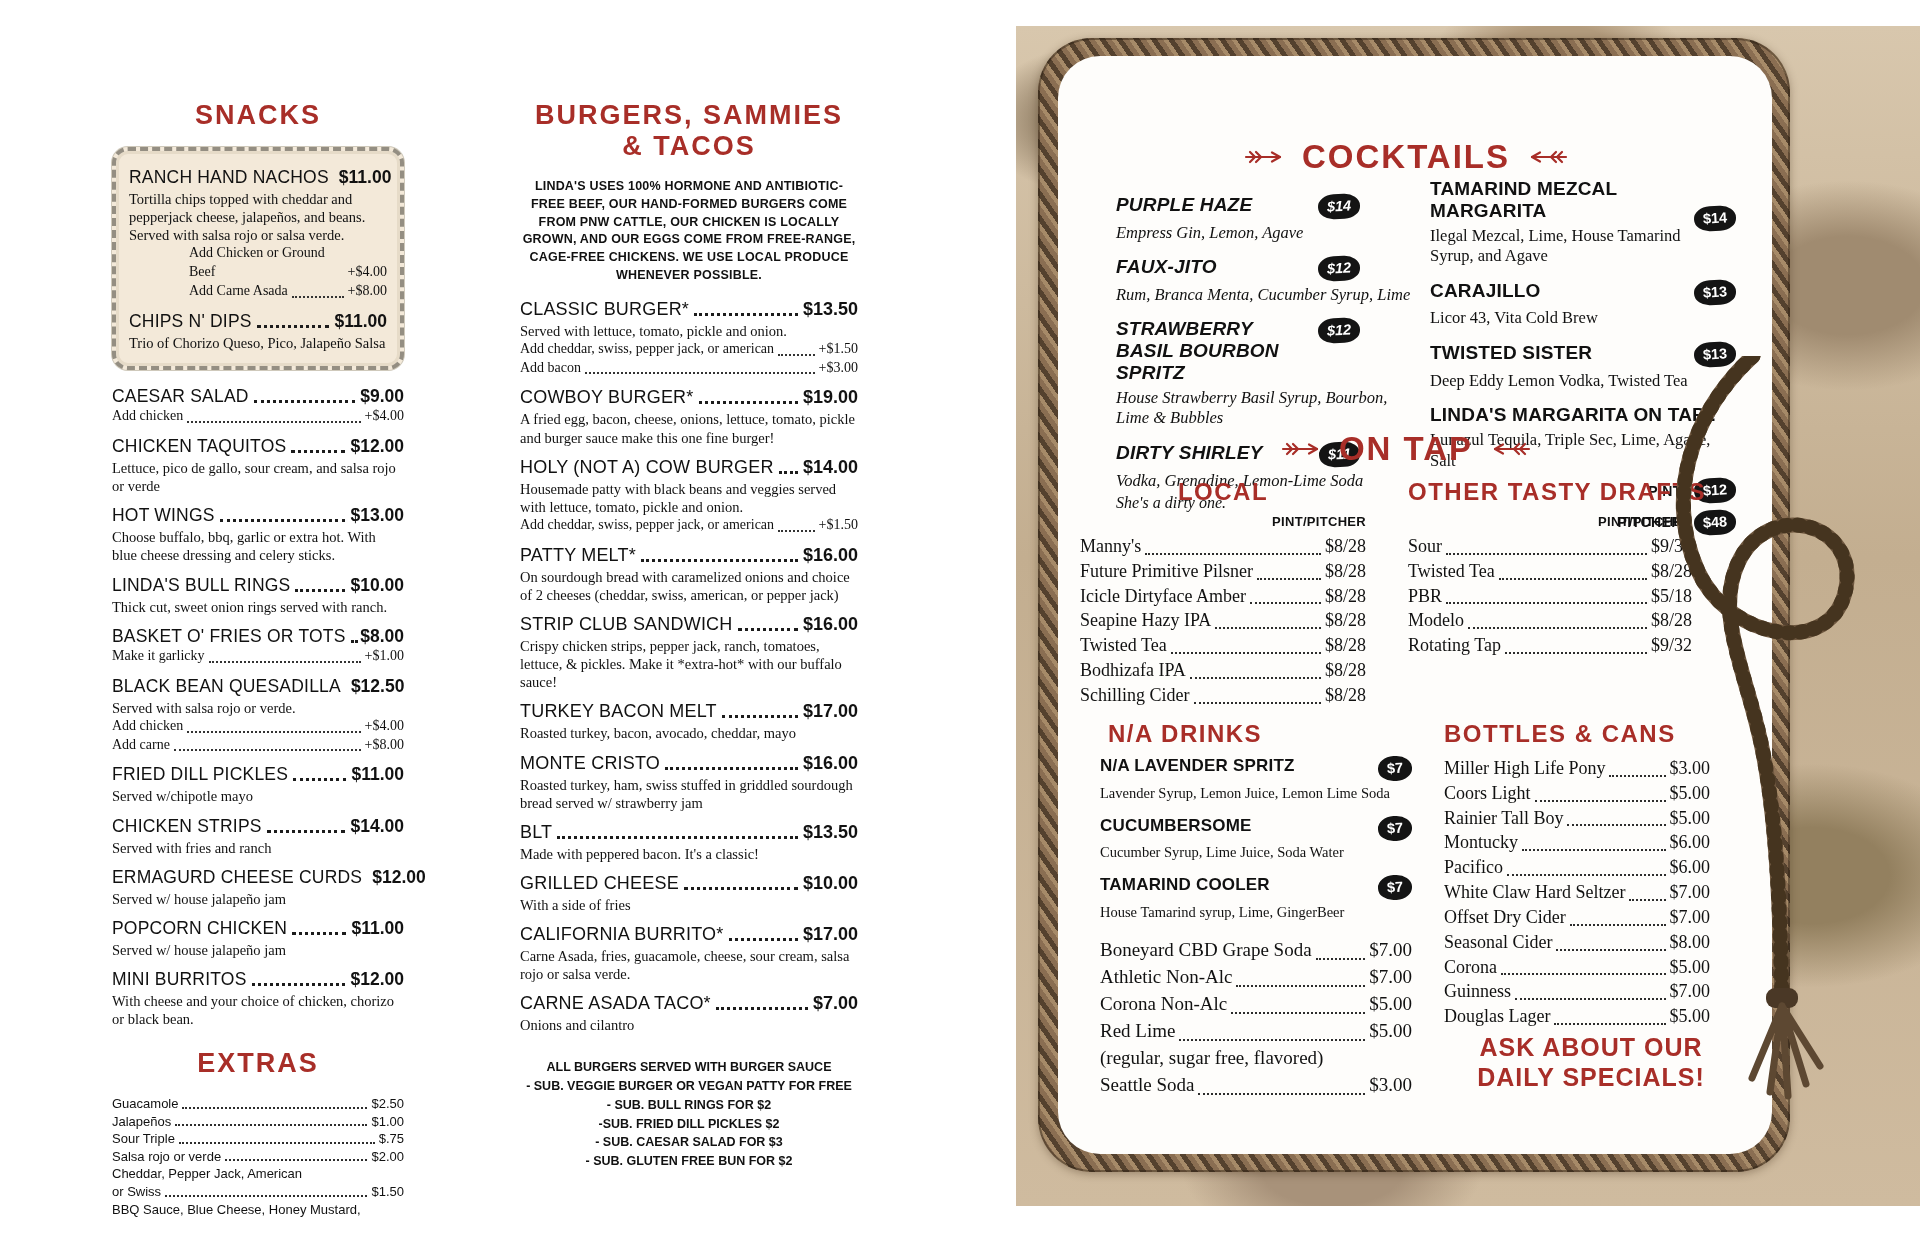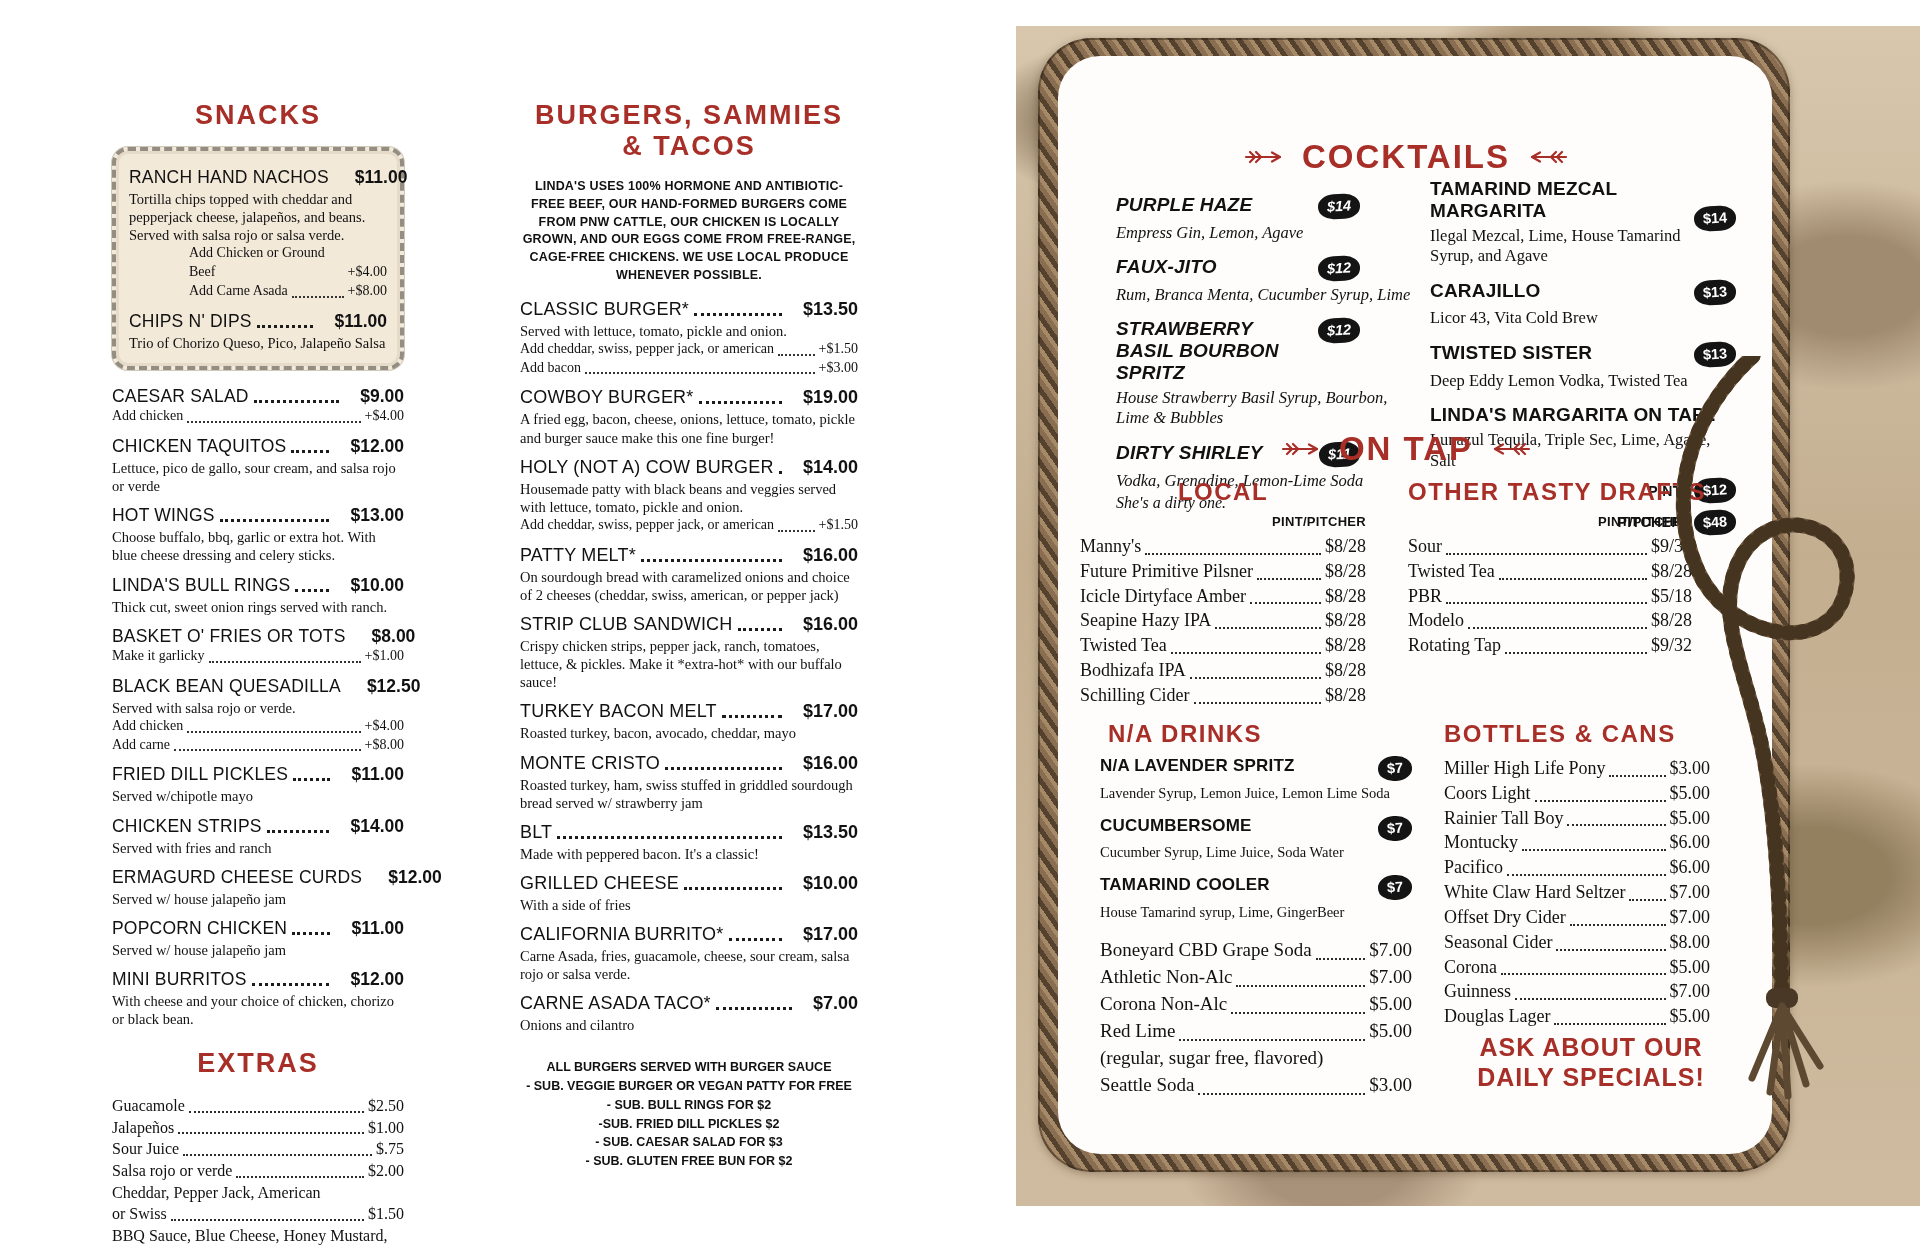--- a/index.html
+++ b/index.html
@@ -12,28 +12,28 @@
          font-size:35px;font-weight:800;letter-spacing:1.5px;color:#0b0b0b;}
   .colA{position:absolute;left:112px;top:100px;width:292px;}
   .colB{position:absolute;left:520px;top:100px;width:338px;}
   .sec-h{font-size:27px;font-weight:800;color:var(--red);text-align:center;letter-spacing:2px;margin-bottom:16px;}
   .featured{background:#f3e9d9;border:4px dashed #948e82;border-radius:16px;
             box-shadow:inset 0 0 0 3px #e6dbc8, 0 0 0 1px #cfc9bb;
             padding:16px 13px 12px;margin-bottom:16px;}
   .mi{margin-bottom:10px;}
   .row{display:flex;align-items:flex-end;}
   .nm{font-weight:400;font-size:17.5px;letter-spacing:.2px;white-space:nowrap;}
-  .pr{font-weight:800;font-size:17.5px;white-space:nowrap;margin-left:16px;}
+  .pr{font-weight:800;font-size:17.5px;white-space:nowrap;}
   .lead{flex:1 1 auto;border-bottom:3px dotted #1c1c1c;margin:0 5px 4px;}
   .lead.f{border-bottom:2px dotted #333;margin:0 4px 3px;}
   .lead.t{border-bottom:2px dotted #2c2c2c;margin:0 4px 4px;}
   .desc{font-family:"Liberation Serif",serif;font-size:14.5px;line-height:1.25;margin-top:2px;}
   .arow{display:flex;align-items:flex-end;font-family:"Liberation Serif",serif;font-size:14px;line-height:1.35;}
   .arow.ind{padding-left:60px;}
-  .ex{display:flex;align-items:flex-end;font-family:Liberation Serif, serif;font-size:16px;line-height:1.35;}
+  .ex{display:flex;align-items:flex-end;font-family:Liberation Sans, sans-serif;font-size:13px;line-height:1.35;}
   .intro{font-size:12.5px;font-weight:700;text-align:center;line-height:1.42;letter-spacing:.2px;margin:6px 0 14px;}
   .bnotes{font-size:12.5px;font-weight:700;text-align:center;line-height:1.5;margin-top:24px;}
   .colB .desc{font-size:14.5px;}
   .colB .nm,.colB .pr{font-size:18px;}
 
   
   .right-page{position:absolute;left:1016px;top:26px;width:904px;height:1180px;
     background:
       radial-gradient(180px 110px at 10% 8%, #8d7a61 0 30%, rgba(0,0,0,0) 70%),
       radial-gradient(220px 140px at 92% 22%, #a08b70 0 35%, rgba(0,0,0,0) 75%),
@@ -224,21 +224,21 @@
         <span>Guacamole</span>
         <span class="lead t"></span>
         <span>$2.50</span>
       </div>
     <div class="ex">
         <span>Jalapeños</span>
         <span class="lead t"></span>
         <span>$1.00</span>
       </div>
     <div class="ex">
-        <span>Sour Juice</span>
+        <span>Sour Triple</span>
         <span class="lead t"></span>
         <span>$.75</span>
       </div>
     <div class="ex">
         <span>Salsa rojo or verde</span>
         <span class="lead t"></span>
         <span>$2.00</span>
       </div>
     <div class="ex">
         <span>Cheddar, Pepper Jack, American</span>

